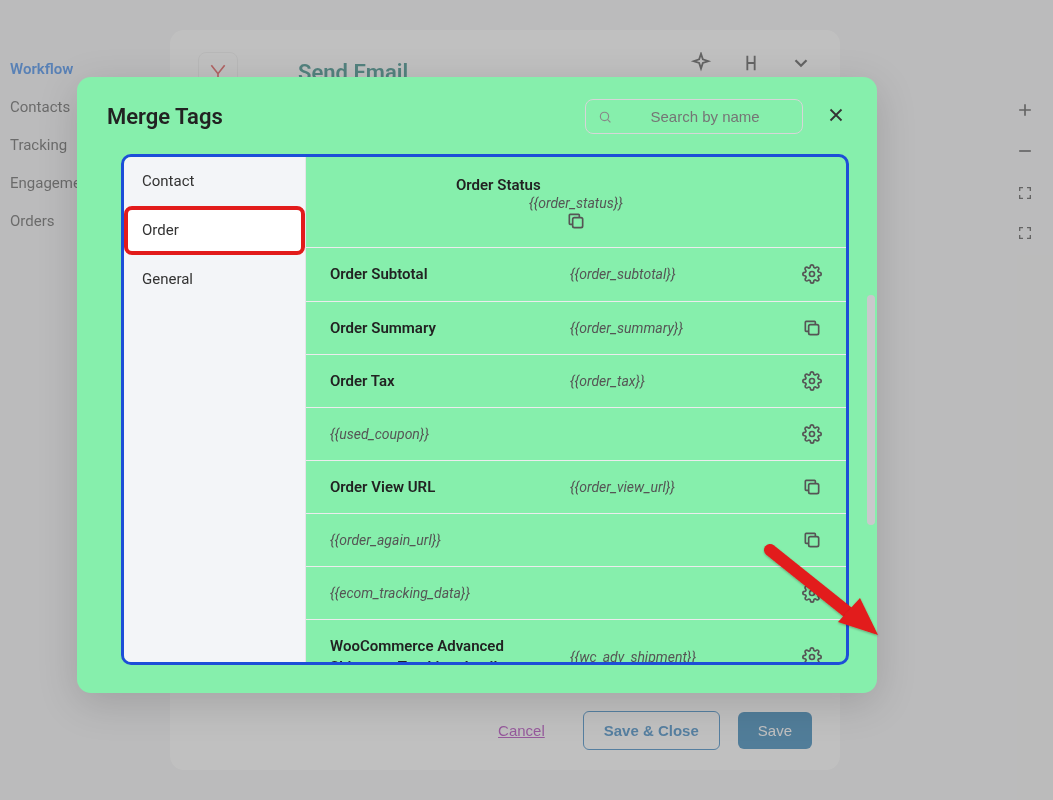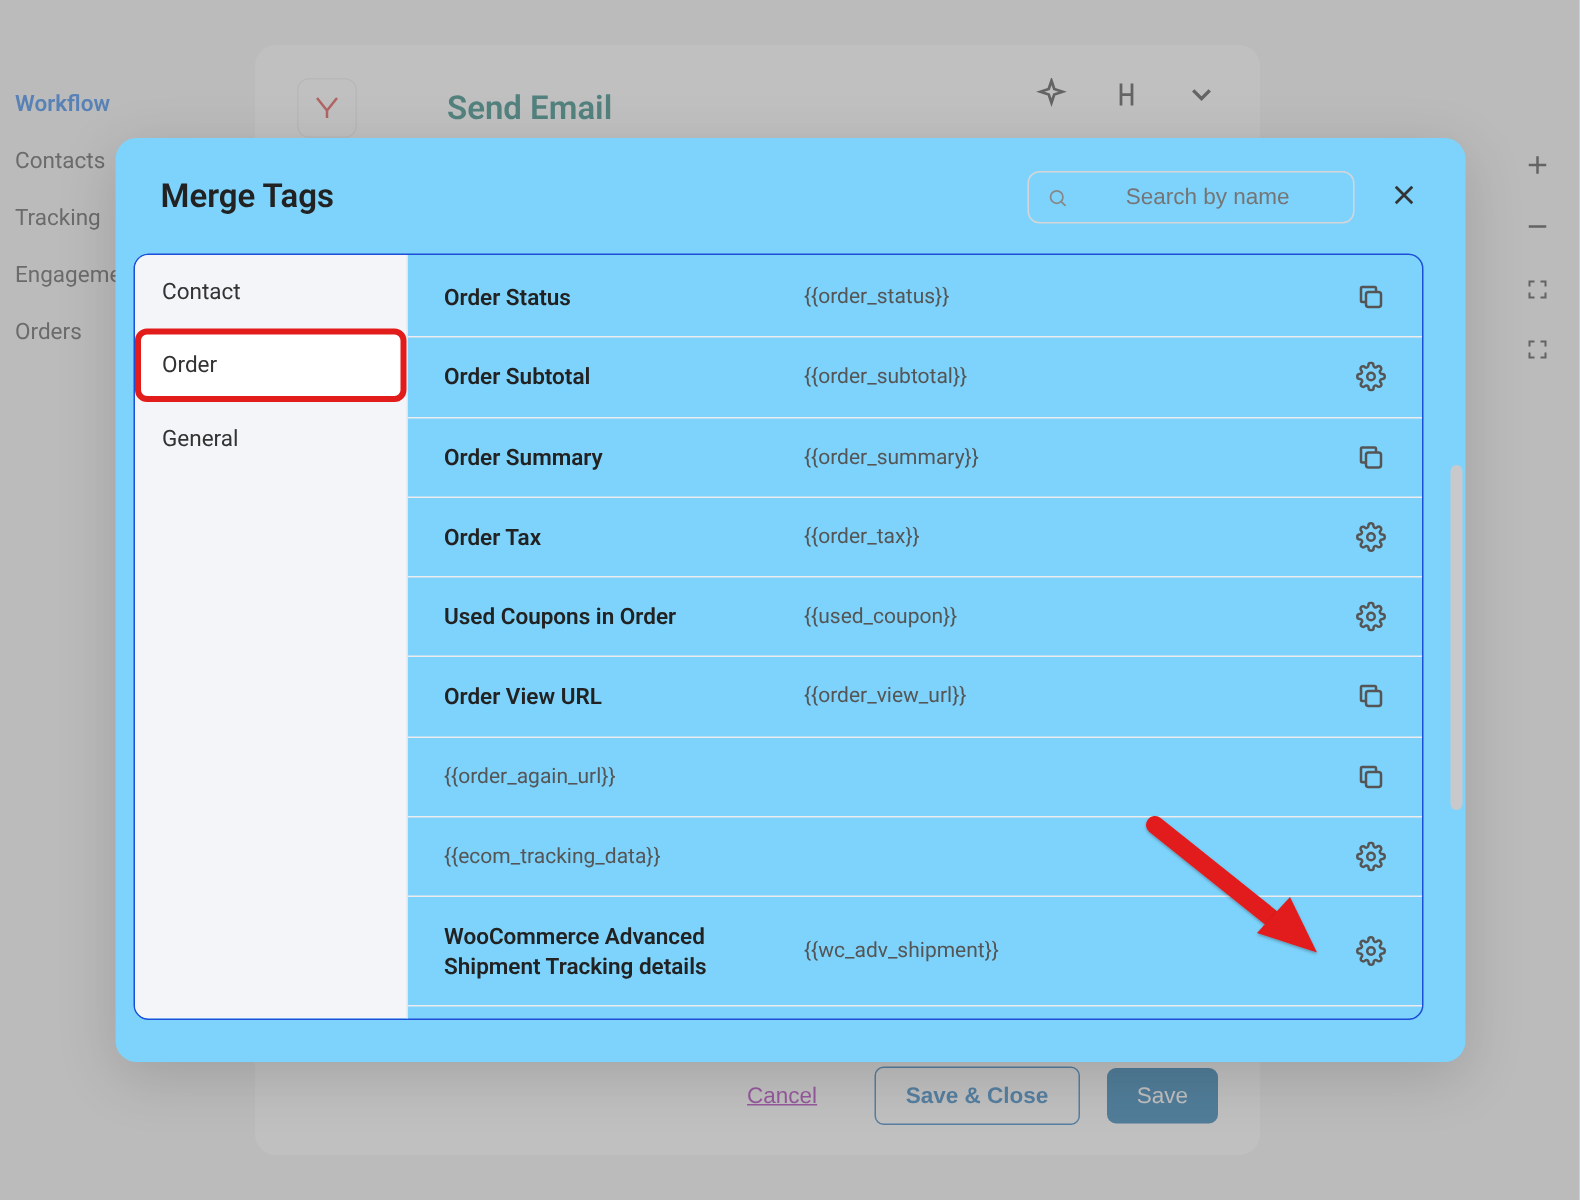--- a/index.html
+++ b/index.html
@@ -70,23 +70,23 @@
   right: 14px; top: 100px;
   width: 28px;
   z-index: 1;
   display: flex; flex-direction: column; gap: 16px;
   align-items: center;
 }
 .right-controls .ctl { color: #333; font-size: 20px; font-weight: 300; }
 
 .modal {
   position: absolute;
-  left: 77px; top: 92px;
-  width: 900px; height: 616px;
-  background: #7dd3fc;
+  left: 77px; top: 77px;
+  width: 800px; height: 616px;
+  background: #86efac;
   border-radius: 14px;
   z-index: 20;
   box-shadow: 0 10px 40px rgba(0,0,0,0.15);
   display: flex; flex-direction: column;
 }
 .modal-header {
   display: flex; align-items: center; justify-content: space-between;
   padding: 22px 30px 20px 30px;
 }
 .modal-title { font-size: 22px; font-weight: 600; color: #222; }
@@ -99,23 +99,23 @@
 .search-wrap svg { margin-right: 8px; }
 .search-wrap input {
   border: none; outline: none; font-size: 15px; color: #666; width: 100%;
   background: transparent;
   text-align: center;
 }
 .close-btn { cursor: pointer; color: #333; }
 .modal-body {
   display: flex;
   flex: 1;
-  border: 1px solid #1d4ed8;
+  border: 3px solid #1d4ed8;
   border-radius: 10px;
-  margin: 0 28px 28px 12px;
+  margin: 0 28px 28px 44px;
   overflow: hidden;
 }
 .categories {
   width: 182px;
   background: #f3f5f8;
   border-right: 1px solid #e5e5e8;
 }
 .cat-item {
   padding: 15px 18px;
   font-size: 15px;
@@ -136,23 +136,23 @@
   flex: 1;
   overflow-y: auto;
   position: relative;
 }
 .tag-row {
   display: flex; align-items: center;
   padding: 16px 24px;
   border-bottom: 1px solid #ececee;
   position: relative;
 }
-.tag-row:first-child { padding-top: 18px; }
+.tag-row:first-child { padding-top: 18px; flex-direction: column; }
 .tag-name { width: 240px; font-size: 15px; font-weight: 600; color: #222; line-height: 1.35; padding-right: 12px; }
-.tag-code { flex: 1; font-size: 14px; color: #555; }
+.tag-code { flex: 1; font-size: 14px; color: #555; font-style: italic; }
 .tag-action { color: #555; cursor: pointer; }
 .tag-action svg { display: block; }
 .arrow-annotation {
   position: absolute;
   left: 760px; top: 540px;
   z-index: 30;
   pointer-events: none;
 }
 .scrollbar-track {
   position: absolute;
@@ -297,21 +297,20 @@
           <div class="tag-name">Order Tax</div>
           <div class="tag-code">{{order_tax}}</div>
           <div class="tag-action">
             <svg width="20" height="20" viewBox="0 0 24 24" fill="none" stroke="#555" stroke-width="2">
               <circle cx="12" cy="12" r="3"></circle>
               <path d="M19.4 15a1.65 1.65 0 0 0 .33 1.82l.06.06a2 2 0 1 1-2.83 2.83l-.06-.06a1.65 1.65 0 0 0-1.82-.33 1.65 1.65 0 0 0-1 1.51V21a2 2 0 0 1-4 0v-.09a1.65 1.65 0 0 0-1-1.51 1.65 1.65 0 0 0-1.82.33l-.06.06a2 2 0 1 1-2.83-2.83l.06-.06a1.65 1.65 0 0 0 .33-1.82 1.65 1.65 0 0 0-1.51-1H3a2 2 0 0 1 0-4h.09a1.65 1.65 0 0 0 1.51-1 1.65 1.65 0 0 0-.33-1.82l-.06-.06a2 2 0 1 1 2.83-2.83l.06.06a1.65 1.65 0 0 0 1.82.33h0a1.65 1.65 0 0 0 1-1.51V3a2 2 0 0 1 4 0v.09a1.65 1.65 0 0 0 1 1.51h0a1.65 1.65 0 0 0 1.82-.33l.06-.06a2 2 0 1 1 2.83 2.83l-.06.06a1.65 1.65 0 0 0-.33 1.82v0a1.65 1.65 0 0 0 1.51 1H21a2 2 0 0 1 0 4h-.09a1.65 1.65 0 0 0-1.51 1z"></path>
             </svg>
           </div>
         </div>
         <div class="tag-row">
-          <div class="tag-name">Used Coupons in Order</div>
           <div class="tag-code">{{used_coupon}}</div>
           <div class="tag-action">
             <svg width="20" height="20" viewBox="0 0 24 24" fill="none" stroke="#555" stroke-width="2">
               <circle cx="12" cy="12" r="3"></circle>
               <path d="M19.4 15a1.65 1.65 0 0 0 .33 1.82l.06.06a2 2 0 1 1-2.83 2.83l-.06-.06a1.65 1.65 0 0 0-1.82-.33 1.65 1.65 0 0 0-1 1.51V21a2 2 0 0 1-4 0v-.09a1.65 1.65 0 0 0-1-1.51 1.65 1.65 0 0 0-1.82.33l-.06.06a2 2 0 1 1-2.83-2.83l.06-.06a1.65 1.65 0 0 0 .33-1.82 1.65 1.65 0 0 0-1.51-1H3a2 2 0 0 1 0-4h.09a1.65 1.65 0 0 0 1.51-1 1.65 1.65 0 0 0-.33-1.82l-.06-.06a2 2 0 1 1 2.83-2.83l.06.06a1.65 1.65 0 0 0 1.82.33h0a1.65 1.65 0 0 0 1-1.51V3a2 2 0 0 1 4 0v.09a1.65 1.65 0 0 0 1 1.51h0a1.65 1.65 0 0 0 1.82-.33l.06-.06a2 2 0 1 1 2.83 2.83l-.06.06a1.65 1.65 0 0 0-.33 1.82v0a1.65 1.65 0 0 0 1.51 1H21a2 2 0 0 1 0 4h-.09a1.65 1.65 0 0 0-1.51 1z"></path>
             </svg>
           </div>
         </div>
         <div class="tag-row">
           <div class="tag-name">Order View URL</div>

